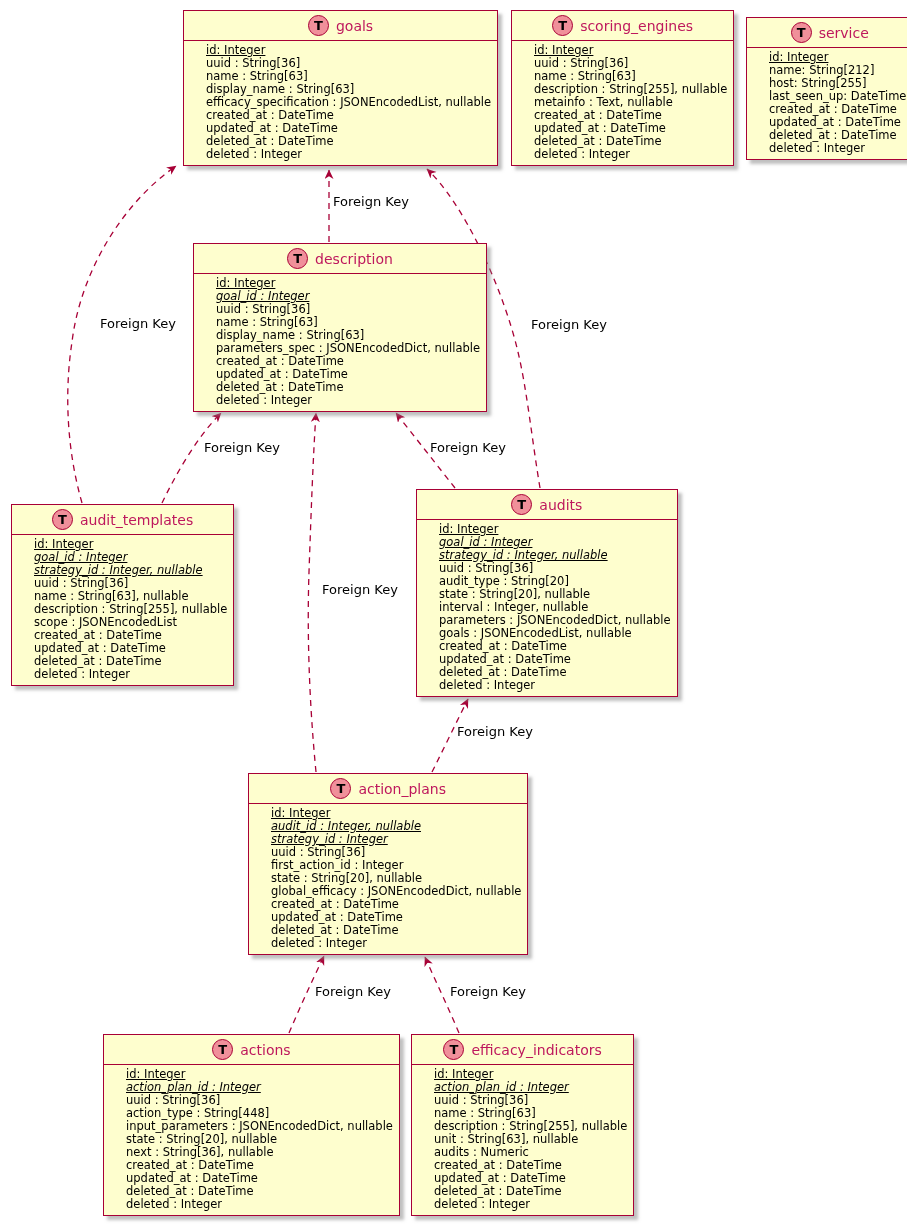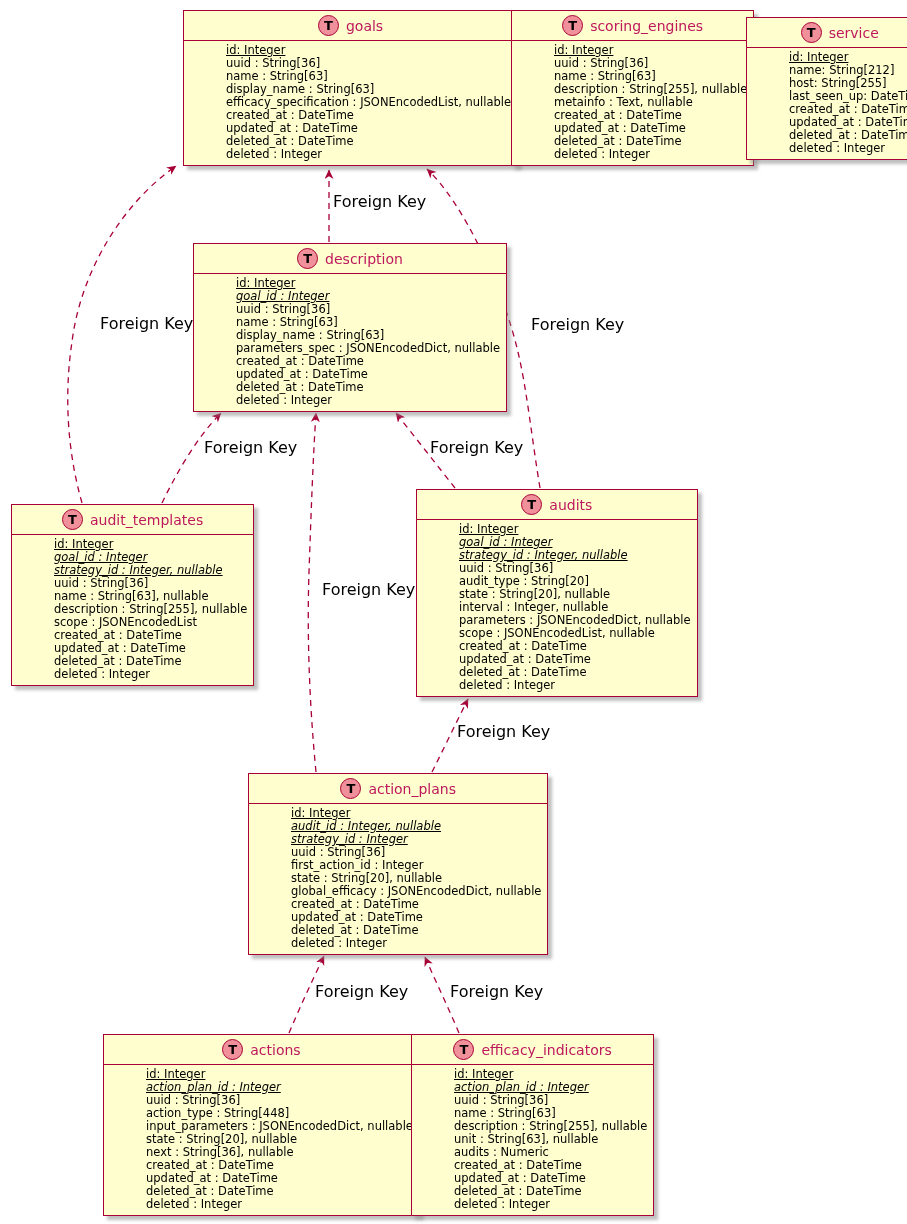--- a/index.html
+++ b/index.html
@@ -55,33 +55,32 @@
     display:flex;align-items:center;justify-content:center;
     box-sizing:border-box;
     flex:0 0 auto;
   }
   .t-name{
     font-size:14px;
     color:#be185d;
   }
   .table-body{
     padding:3px 6px 4px 22px;
-    margin-left:20px;
   }
   .field{
     font-size:11.5px;
     line-height:13px;
     white-space:nowrap;
     color:#000;
   }
   .field.pk{ text-decoration:underline; }
   .field.fk{ text-decoration:underline; font-style:italic; }
   .rel-label{
     position:absolute;
-    font-size:16px;
+    font-size:13px;
     line-height:14px;
     color:var(--label);
     white-space:nowrap;
   }
 </style>
 </head>
 <body>
 
 <div id="canvas">
   <svg id="rel-svg">
@@ -194,21 +193,21 @@
     </div>
     <div class="table-body">
         <div class="field pk">id: Integer</div>
         <div class="field fk">goal_id : Integer</div>
         <div class="field fk">strategy_id : Integer, nullable</div>
         <div class="field plain">uuid : String[36]</div>
         <div class="field plain">audit_type : String[20]</div>
         <div class="field plain">state : String[20], nullable</div>
         <div class="field plain">interval : Integer, nullable</div>
         <div class="field plain">parameters : JSONEncodedDict, nullable</div>
-        <div class="field plain">scope : JSONEncodedList, nullable</div>
+        <div class="field plain">goals : JSONEncodedList, nullable</div>
         <div class="field plain">created_at : DateTime</div>
         <div class="field plain">updated_at : DateTime</div>
         <div class="field plain">deleted_at : DateTime</div>
         <div class="field plain">deleted : Integer</div>
       </div>
   </div>
     <div class="table-card" style="left: 248px; top: 773px; min-width: 255px;">
     <div class="table-header">
       <span class="t-circle">T</span>
       <span class="t-name">action_plans</span>

